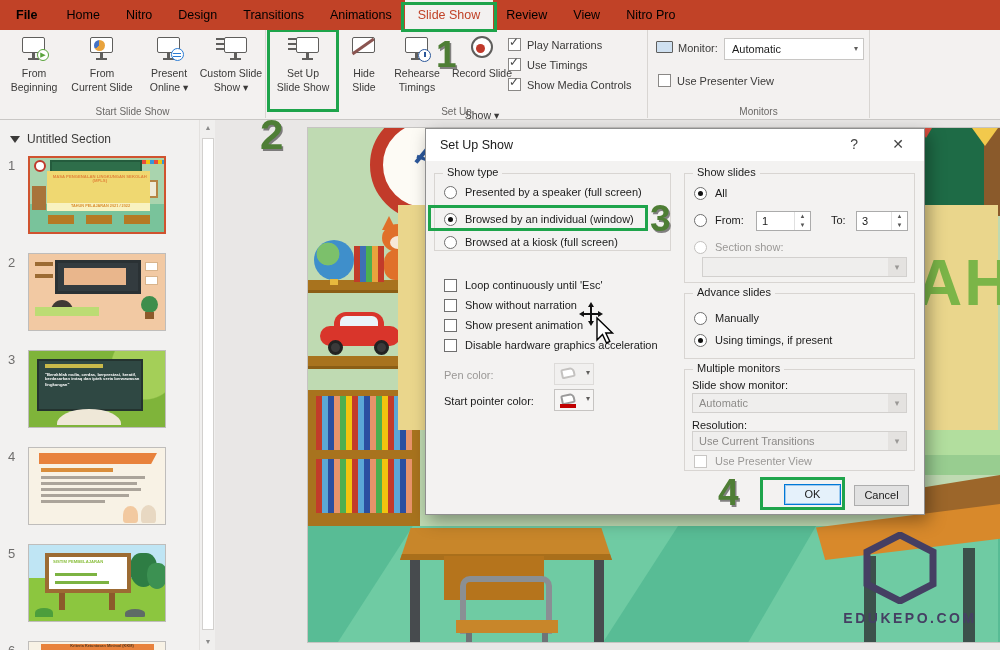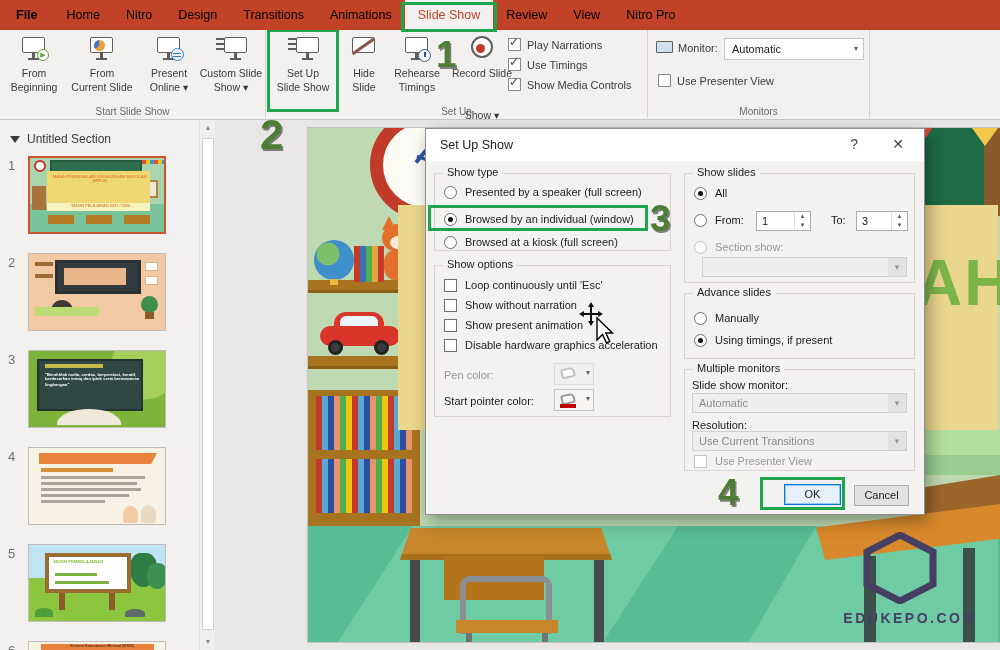--- a/index.html
+++ b/index.html
@@ -486,23 +486,20 @@
       <div class="row" style="left:18px;top:57px;">
         <span class="rad"></span><span>Presented by a speaker (full screen)</span>
       </div>
       <div class="row" style="left:18px;top:84px;">
         <span class="rad sel"></span><span>Browsed by an individual (window)</span>
       </div>
       <div class="row" style="left:18px;top:107px;">
         <span class="rad"></span><span>Browsed at a kiosk (full screen)</span>
       </div>
 
-      <div class="grp" style="left:8px;top:136px;width:237px;height:152px;">
-        <span class="glabel">Show options</span>
-      </div>
       <div class="row" style="left:18px;top:150px;">
         <span class="cb"></span><span>Loop continuously until 'Esc'</span>
       </div>
       <div class="row" style="left:18px;top:170px;">
         <span class="cb"></span><span>Show without narration</span>
       </div>
       <div class="row" style="left:18px;top:190px;">
         <span class="cb"></span><span>Show present animation</span>
       </div>
       <div class="row" style="left:18px;top:210px;">

